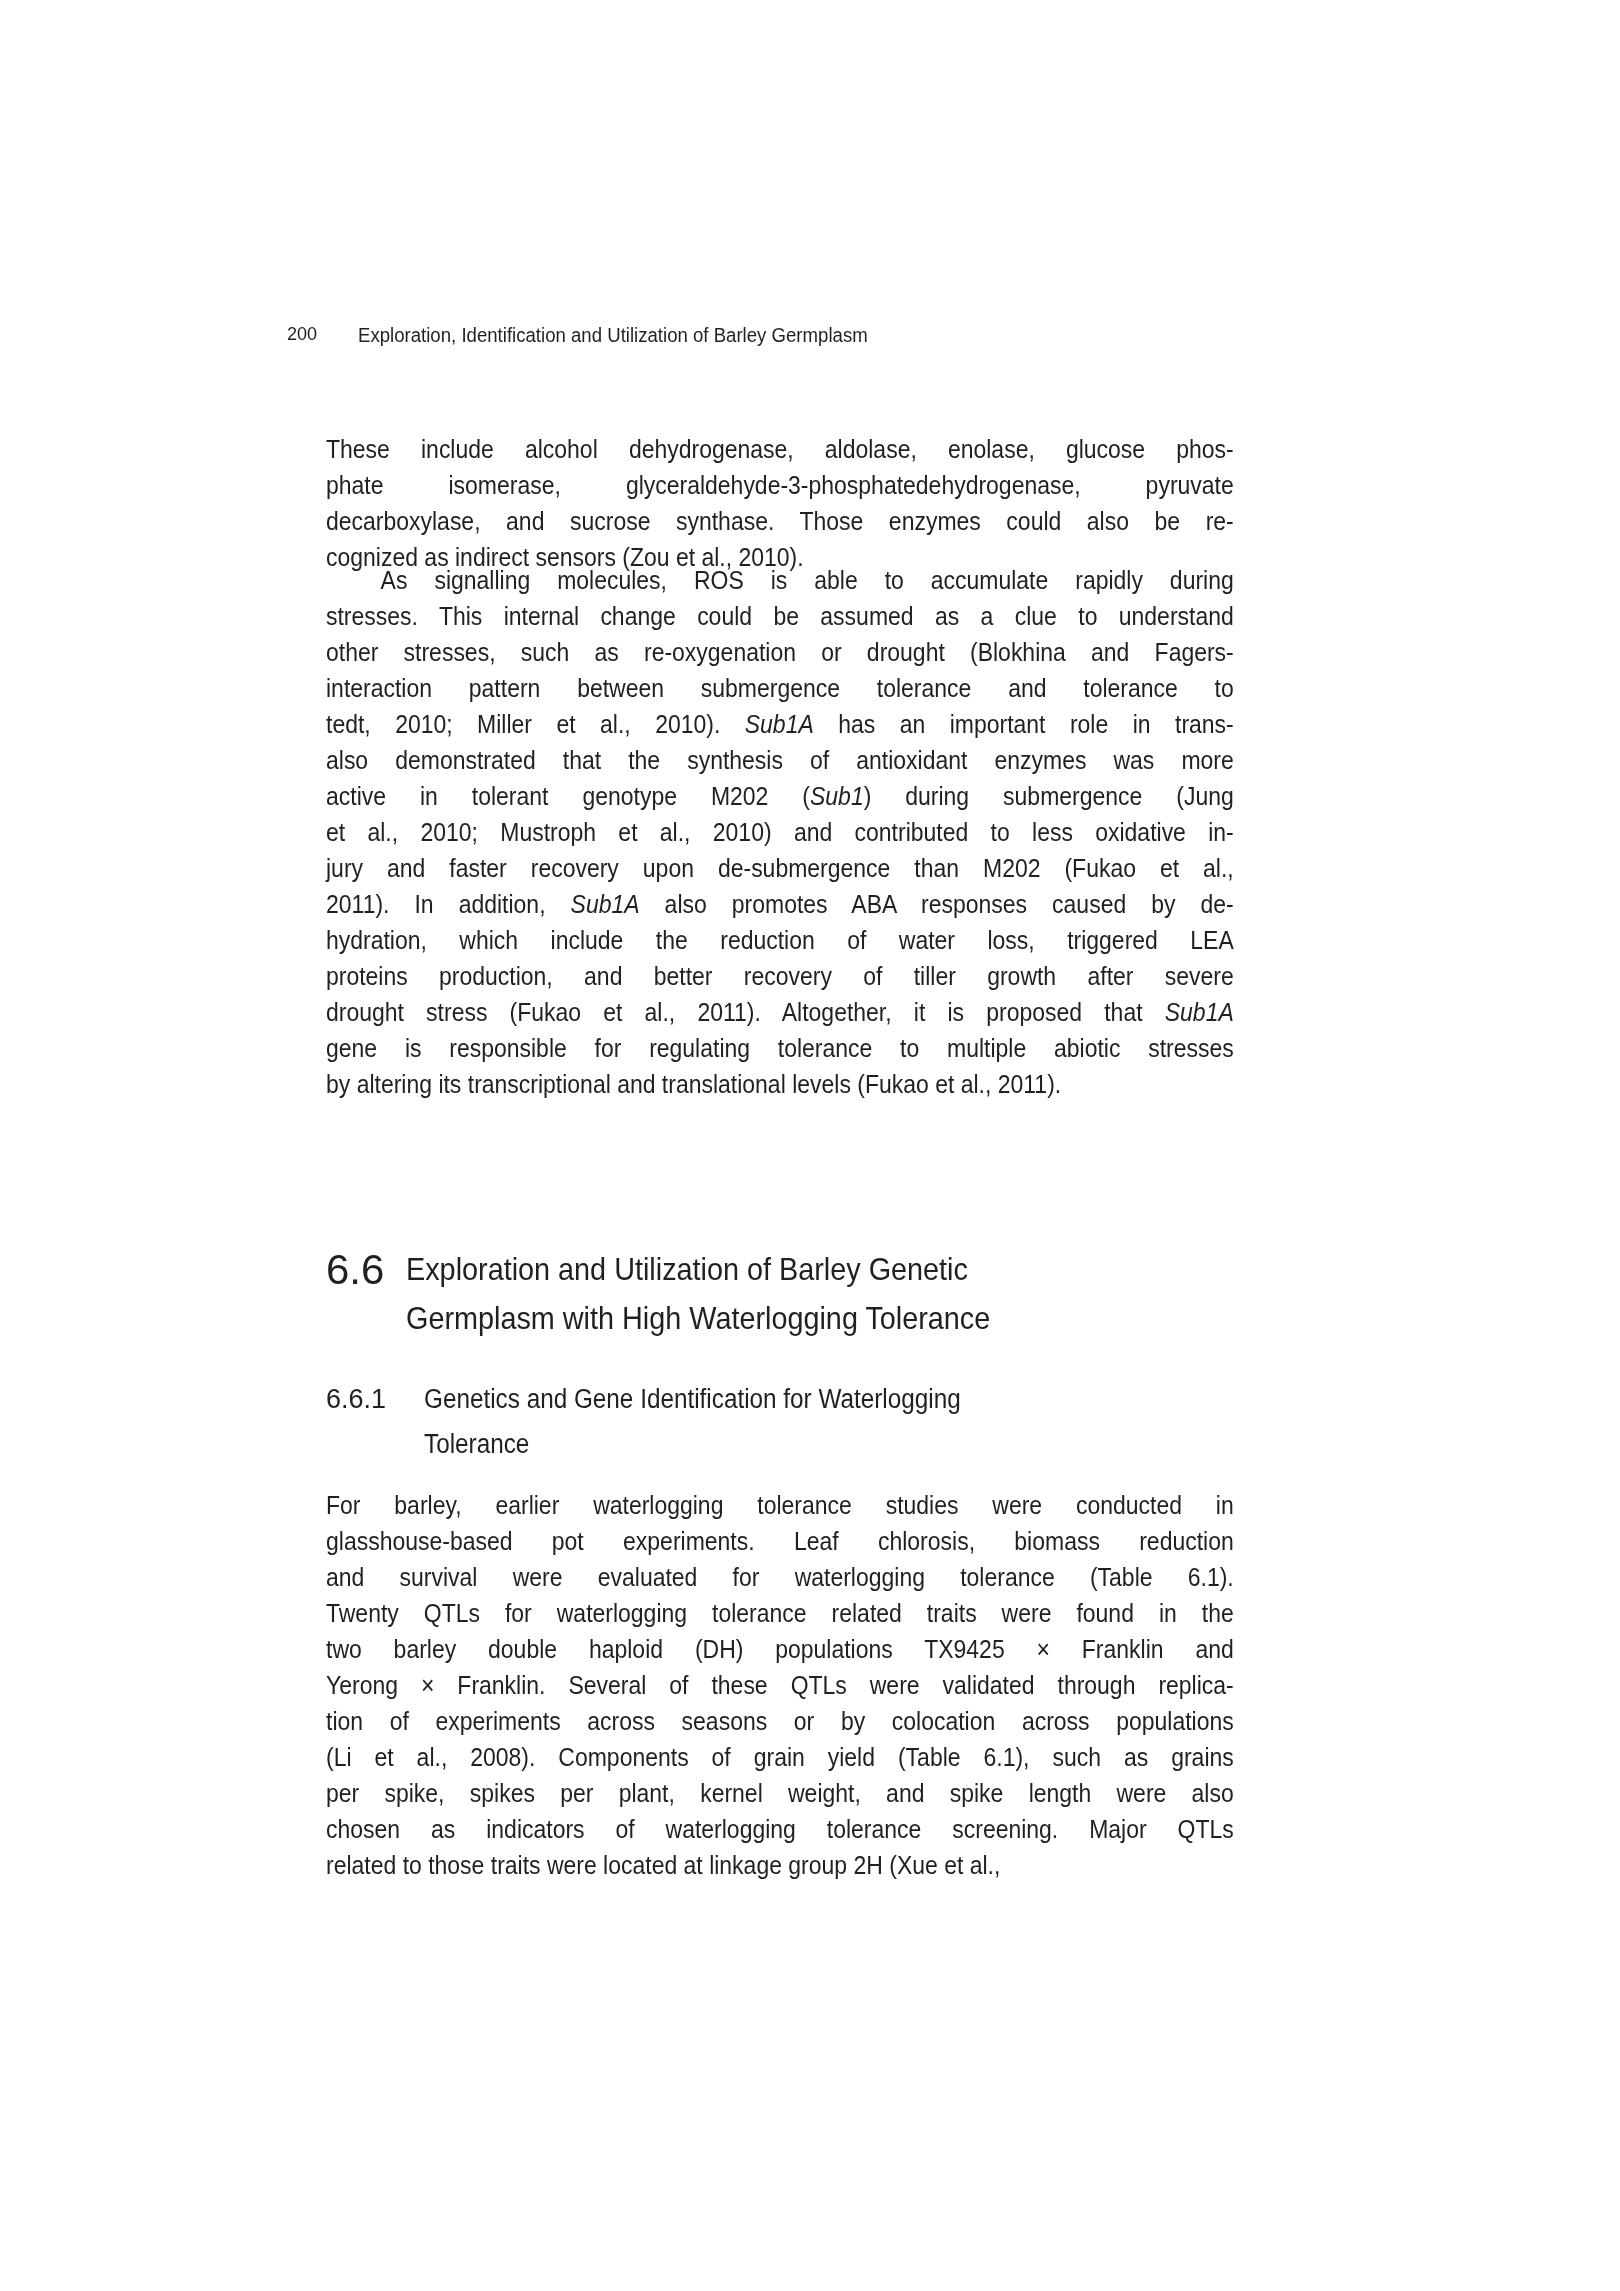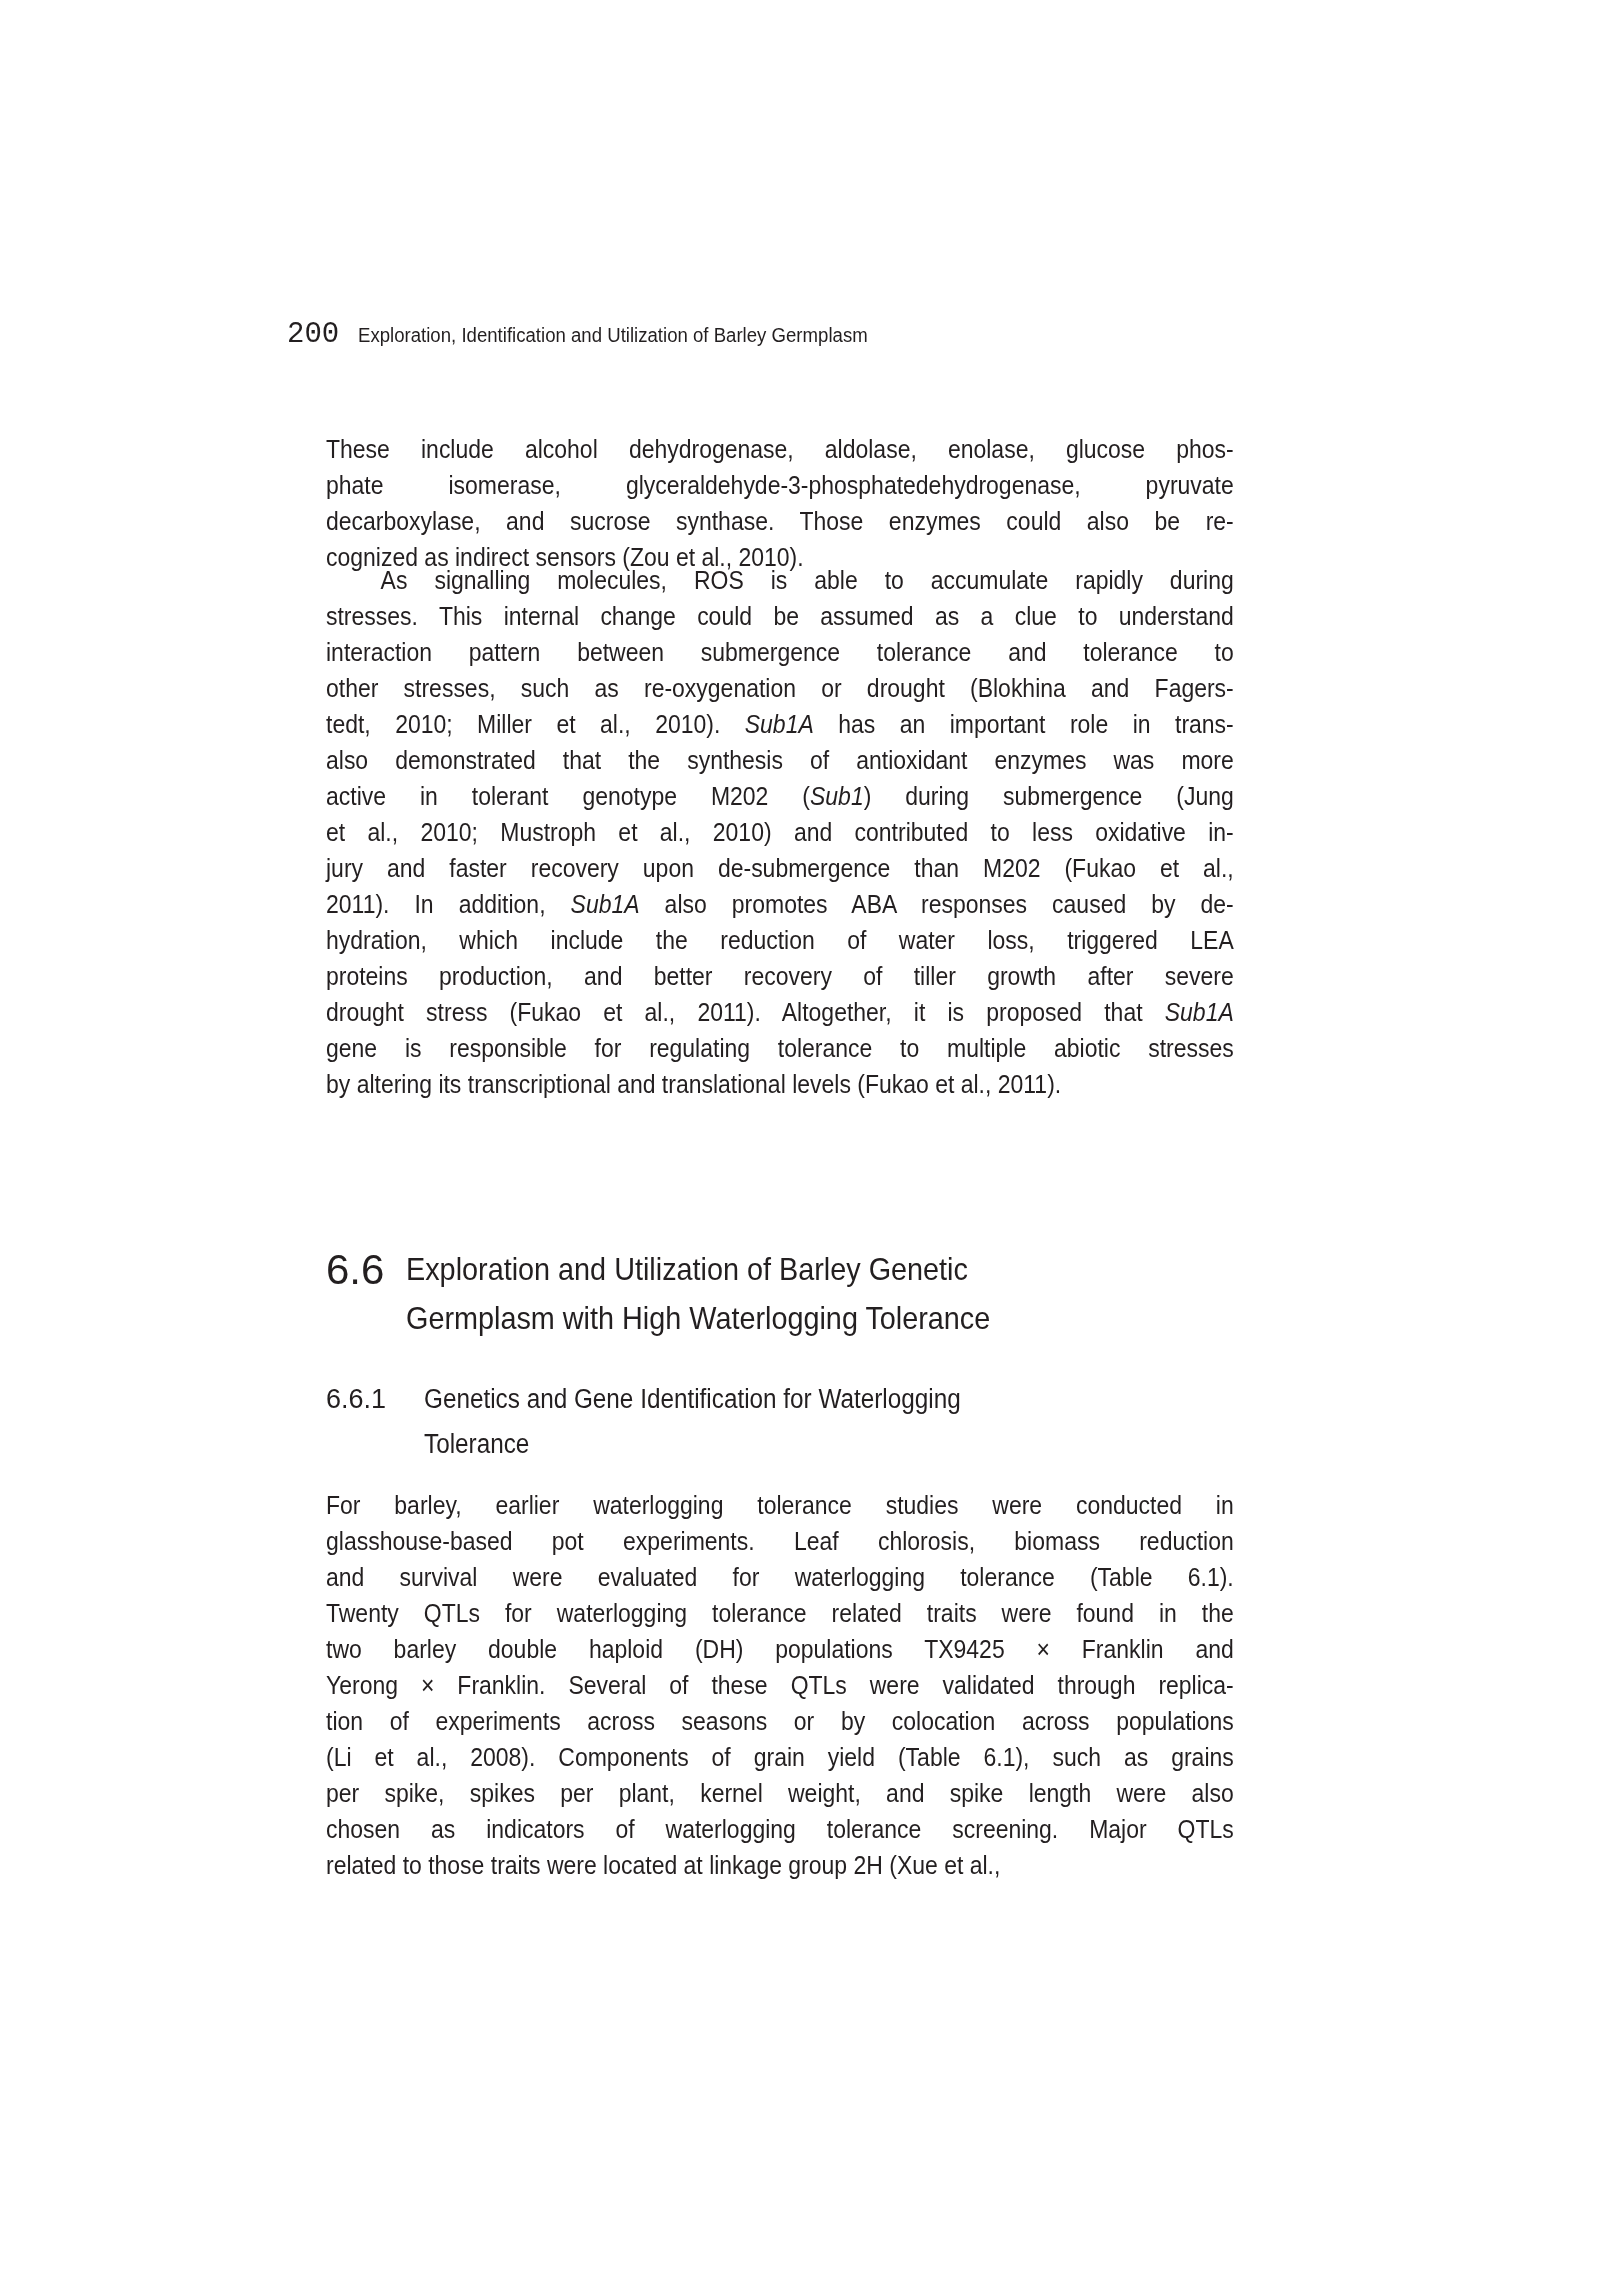--- a/index.html
+++ b/index.html
@@ -1,19 +1,19 @@
 <!DOCTYPE html>
 <html><head>
 <meta charset="utf-8">
 <style>
   html, body { margin:0; padding:0; background:#ffffff; }
   body { width:1620px; height:2292px; position:relative; overflow:hidden;
          font-family:"Liberation Sans", sans-serif; color:#231f20; }
   .page-header { position:absolute; left:287px; top:320px; height:29px; white-space:nowrap; }
-  .page-number { position:absolute; left:0; top:0; font-size:29px; line-height:29px;font-family:Liberation Mono, monospace; }
+  .page-number { position:absolute; left:0; top:0; font-size:18px; line-height:29px; }
   .running-title { position:absolute; left:71px; top:2.9px; font-size:20px; line-height:25.5px;
                    transform-origin:0 0; transform:scaleX(0.93); }
 
   
   .text-block { position:absolute; left:326px; width:908px; }
   .line { position:relative; height:36px; width:908px; overflow:visible; }
   .line-inner { position:absolute; left:0; top:0; width:1047px; font-size:26.5px; line-height:36px;
                 text-align:justify; text-align-last:justify; white-space:normal;
                 transform-origin:0 0; transform:scaleX(0.867); }
   .line.last .line-inner { text-align-last:left; }
@@ -53,24 +53,24 @@
     </div>
   </div>
 <div class="text-block" id="para-1" style="top:562px;">
     <div class="line indent">
       <div class="line-inner">As signalling molecules, ROS is able to accumulate rapidly during</div>
     </div>
     <div class="line">
       <div class="line-inner">stresses. This internal change could be assumed as a clue to understand</div>
     </div>
     <div class="line">
-      <div class="line-inner">interaction pattern between submergence tolerance and tolerance to</div>
+      <div class="line-inner">other stresses, such as re-oxygenation or drought (Blokhina and Fagers-</div>
     </div>
     <div class="line">
-      <div class="line-inner">other stresses, such as re-oxygenation or drought (Blokhina and Fagers-</div>
+      <div class="line-inner">interaction pattern between submergence tolerance and tolerance to</div>
     </div>
     <div class="line">
       <div class="line-inner">tedt, 2010; Miller et al., 2010). <em>Sub1A</em> has an important role in trans-</div>
     </div>
     <div class="line">
       <div class="line-inner">also demonstrated that the synthesis of antioxidant enzymes was more</div>
     </div>
     <div class="line">
       <div class="line-inner">active in tolerant genotype M202 (<em>Sub1</em>) during submergence (Jung</div>
     </div>

